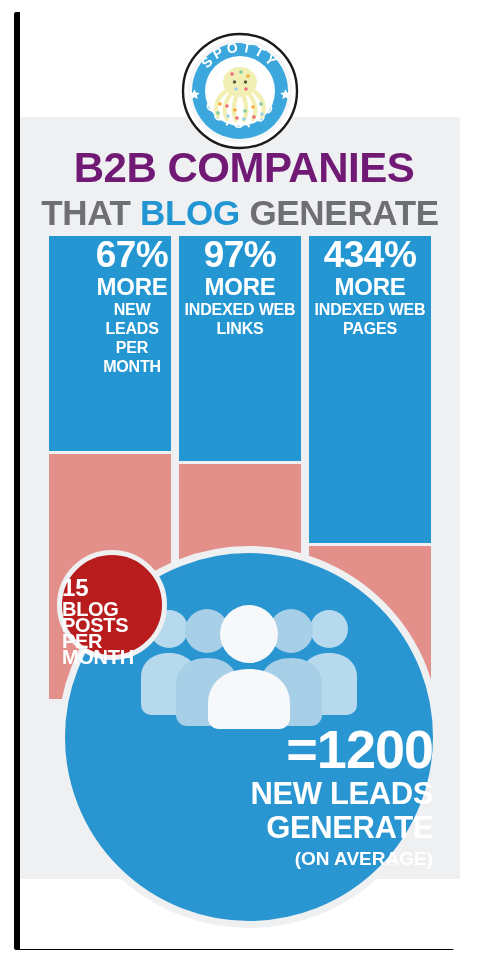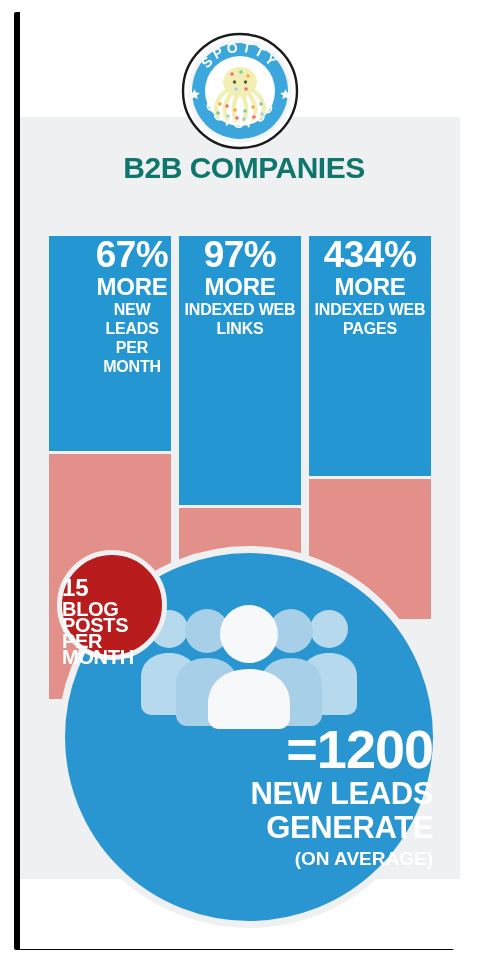--- a/index.html
+++ b/index.html
@@ -32,21 +32,21 @@
   .logo {
     position:absolute; left:50%; top:21px; transform:translateX(-50%);
     width:118px; height:118px; z-index:30;
   }
 
   
   .heading {
     position:absolute; left:0; right:0; top:134px; text-align:center; z-index:10;
   }
   .heading .l1 {
-    display:block; font-size:30px; font-weight:bold; color:#0f766e;
+    display:block; font-size:42px; font-weight:bold; color:#701a75;
     letter-spacing:-0.5px; line-height:46px;margin-left:8px;
   }
   .heading .l2 {
     display:block; font-size:35px; font-weight:bold; color:#6e6f73;
     letter-spacing:-0.3px; line-height:40px; margin-top:2px;
   }
   .heading .blog { color:#2196d3; }
 
   
   .bars { position:absolute; left:0; top:0; width:440px; height:938px; }
@@ -112,43 +112,44 @@
         <div class="bar-blue" id="b1" style="height: 215px; padding-left: 44px;">
           <span class="bar-pct">67%</span>
           <span class="bar-more">MORE</span>
           <span class="bar-sub">NEW LEADS</span>
           <span class="bar-sub" style="margin-top:0">PER MONTH</span>
         </div>
         <div class="bar-red" id="r1" style="height: 245px;"></div>
       </div>
 
       <div class="bar-col c2">
-        <div class="bar-blue" id="b2" style="height: 269px; text-align: center;">
+        <div class="bar-blue" id="b2" style="height: 225px; text-align: center;">
           <span class="bar-pct">97%</span>
           <span class="bar-more">MORE</span>
           <span class="bar-sub">INDEXED</span>
           <span class="bar-sub" style="margin-top:0">WEB LINKS</span>
         </div>
         <div class="bar-red" id="r2" style="height: 191px;"></div>
       </div>
 
       <div class="bar-col c3">
-        <div class="bar-blue" id="b3" style="height: 240px;">
+        <div class="bar-blue" id="b3" style="height: 307px;">
           <span class="bar-pct">434%</span>
           <span class="bar-more">MORE</span>
           <span class="bar-sub">INDEXED</span>
           <span class="bar-sub" style="margin-top:0">WEB PAGES</span>
         </div>
         <div class="bar-red" id="r3" style="height: 140px;"></div>
       </div>
 
     </div>
 
     <div class="heading">
       <span class="l1">B2B COMPANIES</span>
+      <span class="l2"><span>THAT </span><span class="blog">BLOG</span><span> GENERATE</span></span>
     </div>
 
     <div class="big-circle">
       <svg class="people" width="220" height="128" viewBox="0 0 220 128">
         <g fill="#b7d9ee">
           <circle cx="30" cy="28" r="19"></circle>
           <path d="M30 52c-17 0-28 10-28 24v28a10 10 0 0 0 10 10h36a10 10 0 0 0 10-10V76c0-14-11-24-28-24z"></path>
           <circle cx="190" cy="28" r="19"></circle>
           <path d="M190 52c-17 0-28 10-28 24v28a10 10 0 0 0 10 10h36a10 10 0 0 0 10-10V76c0-14-11-24-28-24z"></path>
         </g>

